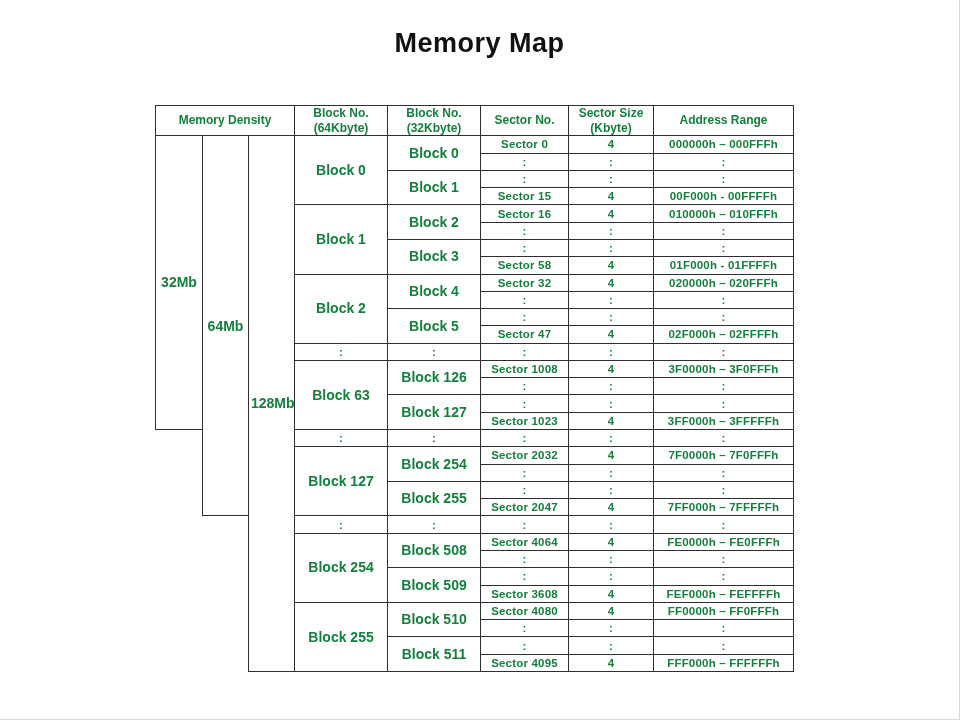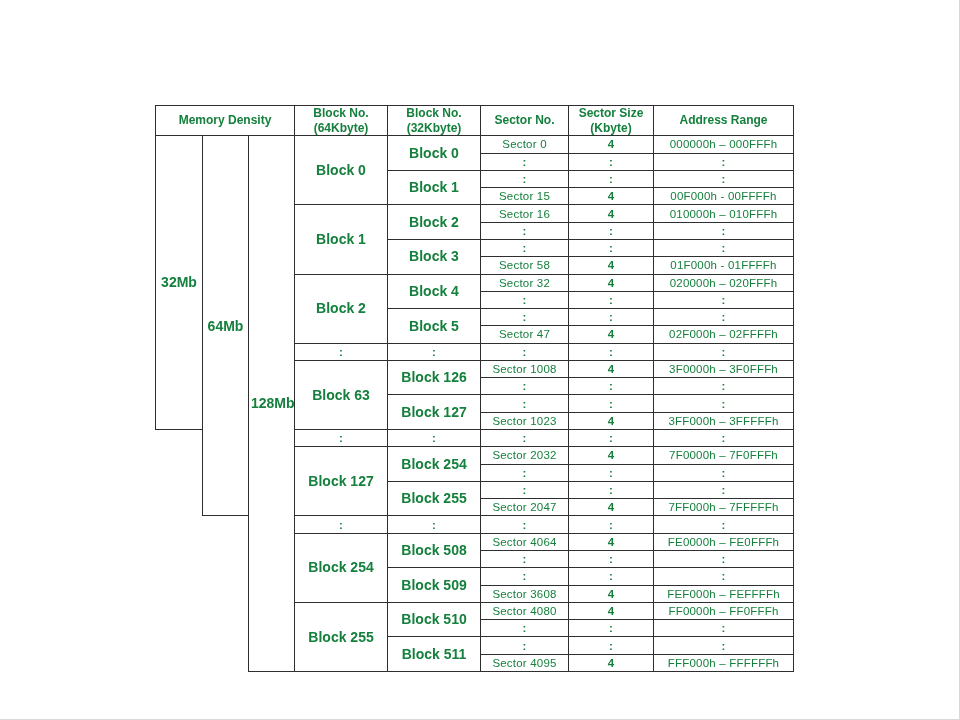--- a/index.html
+++ b/index.html
@@ -26,32 +26,33 @@
   .memmap th, .memmap td {
     border:1px solid #2e2e2e; padding:0 2px;
     text-align:center; vertical-align:middle;
     overflow:hidden; white-space:nowrap;
   }
   .memmap th { font-size:12px; font-weight:bold; height:29px; line-height:1.2; }
   .memmap td { font-size:11.5px; height:17px; line-height:1.05; }
   td.dens { font-weight:bold; font-size:14px; }
   td.b64, td.b32 { font-weight:bold; font-size:14px; }
   td.size { font-weight:bold; }
-  td.sector, td.addr { font-weight:normal; letter-spacing:0.2px; }
+  td.sector, td.addr { font-weight:bold; letter-spacing:0.2px; }
   td.dots { font-weight:bold; }
   td.void { border:none; background:transparent; }
   .bt2 { border-top-width:2px; }
   .bl2 { border-left-width:2px; }
   .br2 { border-right-width:2px; }
   .bb2 { border-bottom-width:2px; }
 </style>
 </head>
 <body>
 
 <div class="slide">
+  <div class="title">Memory Map</div>
 
   <table class="memmap">
     <colgroup>
       <col style="width:47px">
         <col style="width:46px">
         <col style="width:46px">
       <col style="width:93px">
         <col style="width:93px">
         <col style="width:88px">
       <col style="width:85px">

